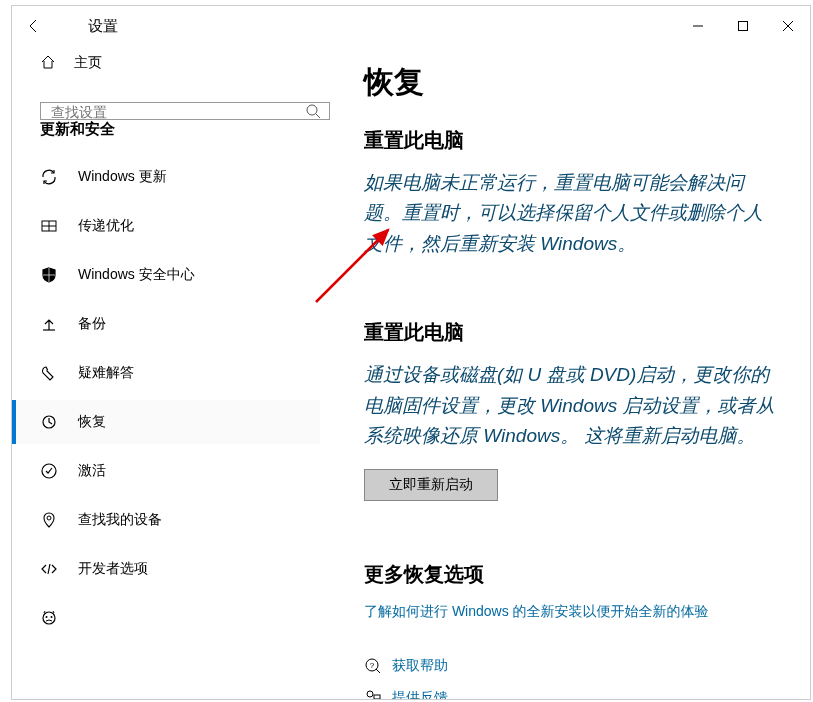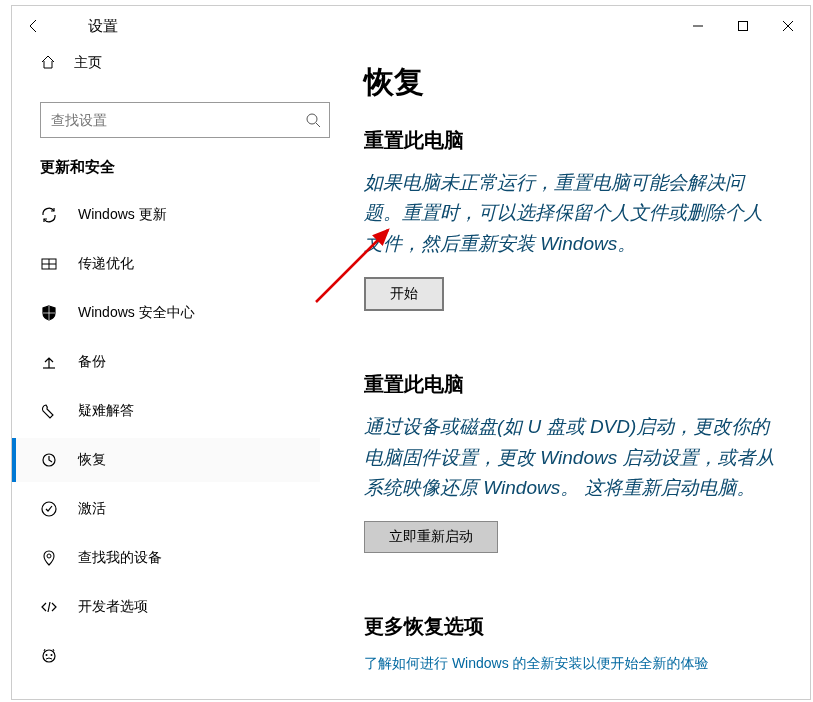--- a/index.html
+++ b/index.html
@@ -8,21 +8,21 @@
     .titlebar { display: flex; align-items: center; height: 40px; padding-left: 4px; }
     .back-btn { width: 36px; height: 36px; display: flex; align-items: center; justify-content: center; cursor: pointer; }
     .title-text { font-size: 15px; margin-left: 36px; }
     .win-controls { margin-left: auto; display: flex; }
     .win-ctrl { width: 45px; height: 30px; display: flex; align-items: center; justify-content: center; cursor: pointer; font-size: 13px; }
     .content { display: flex; height: calc(100% - 40px); }
     .sidebar { width: 316px; padding-left: 18px; padding-right: 8px; }
     .home-row { display: flex; height: 38px; margin-top: 8px; margin-bottom: 10px; cursor: pointer; padding-left: 10px; }
     .home-row .ico { width: 22px; display: flex; }
     .home-row .label { font-size: 14px; margin-left: 12px; }
-    .search-box { position: relative; width: 290px; height: 36px; border: 1px solid #999; margin-left: 10px; margin-top: 6px; margin-bottom: 20px; }
+    .search-box { position: relative; width: 290px; height: 18px; border: 1px solid #999; margin-left: 10px; margin-top: 6px; }
     .search-input { border: none; outline: none; width: 100%; height: 100%; padding: 0 34px 0 10px; font-size: 14px; background: transparent; }
     .search-icon { position: absolute; right: 8px; top: 50%; transform: translateY(-50%); }
     .category { font-weight: 700; font-size: 15px; padding-left: 10px; margin-bottom: 16px; }
     .nav-item { display: flex; align-items: center; height: 44px; padding-left: 10px; cursor: pointer; margin-top: 5px; border-left: 4px solid transparent; margin-left: -18px; padding-left: 24px; }
     .nav-item.selected { border-left: 4px solid #0078d4; background: rgba(0,0,0,0.02); }
     .nav-item .ico { width: 24px; display: flex; align-items: center; justify-content: flex-start; }
     .nav-item .label { font-size: 14px; margin-left: 14px; }
     .main { flex: 1; padding: 10px 30px 0 36px; overflow-y: auto; }
     .main h1 { font-size: 30px; font-weight: 600; margin-top: 6px; margin-bottom: 24px; }
     .main h2 { font-size: 20px; font-weight: 600; margin-bottom: 14px; margin-top: 0; }
@@ -190,21 +190,20 @@
 
     </div>
 
     <div class="main">
 
       <h1>恢复</h1>
 
       <div class="section">
         <h2>重置此电脑</h2>
         <p class="desc">如果电脑未正常运行，重置电脑可能会解决问题。重置时，可以选择保留个人文件或删除个人文件，然后重新安装 Windows。</p>
-        <button class="btn outlined">开始</button>
       </div>
 
       <div class="section">
         <h2>重置此电脑</h2>
         <p class="desc">通过设备或磁盘(如 U 盘或 DVD)启动，更改你的电脑固件设置，更改 Windows 启动设置，或者从系统映像还原 Windows。 这将重新启动电脑。</p>
         <button class="btn">立即重新启动</button>
       </div>
 
       <div class="section" style="margin-bottom:36px;">
         <h2>更多恢复选项</h2>

